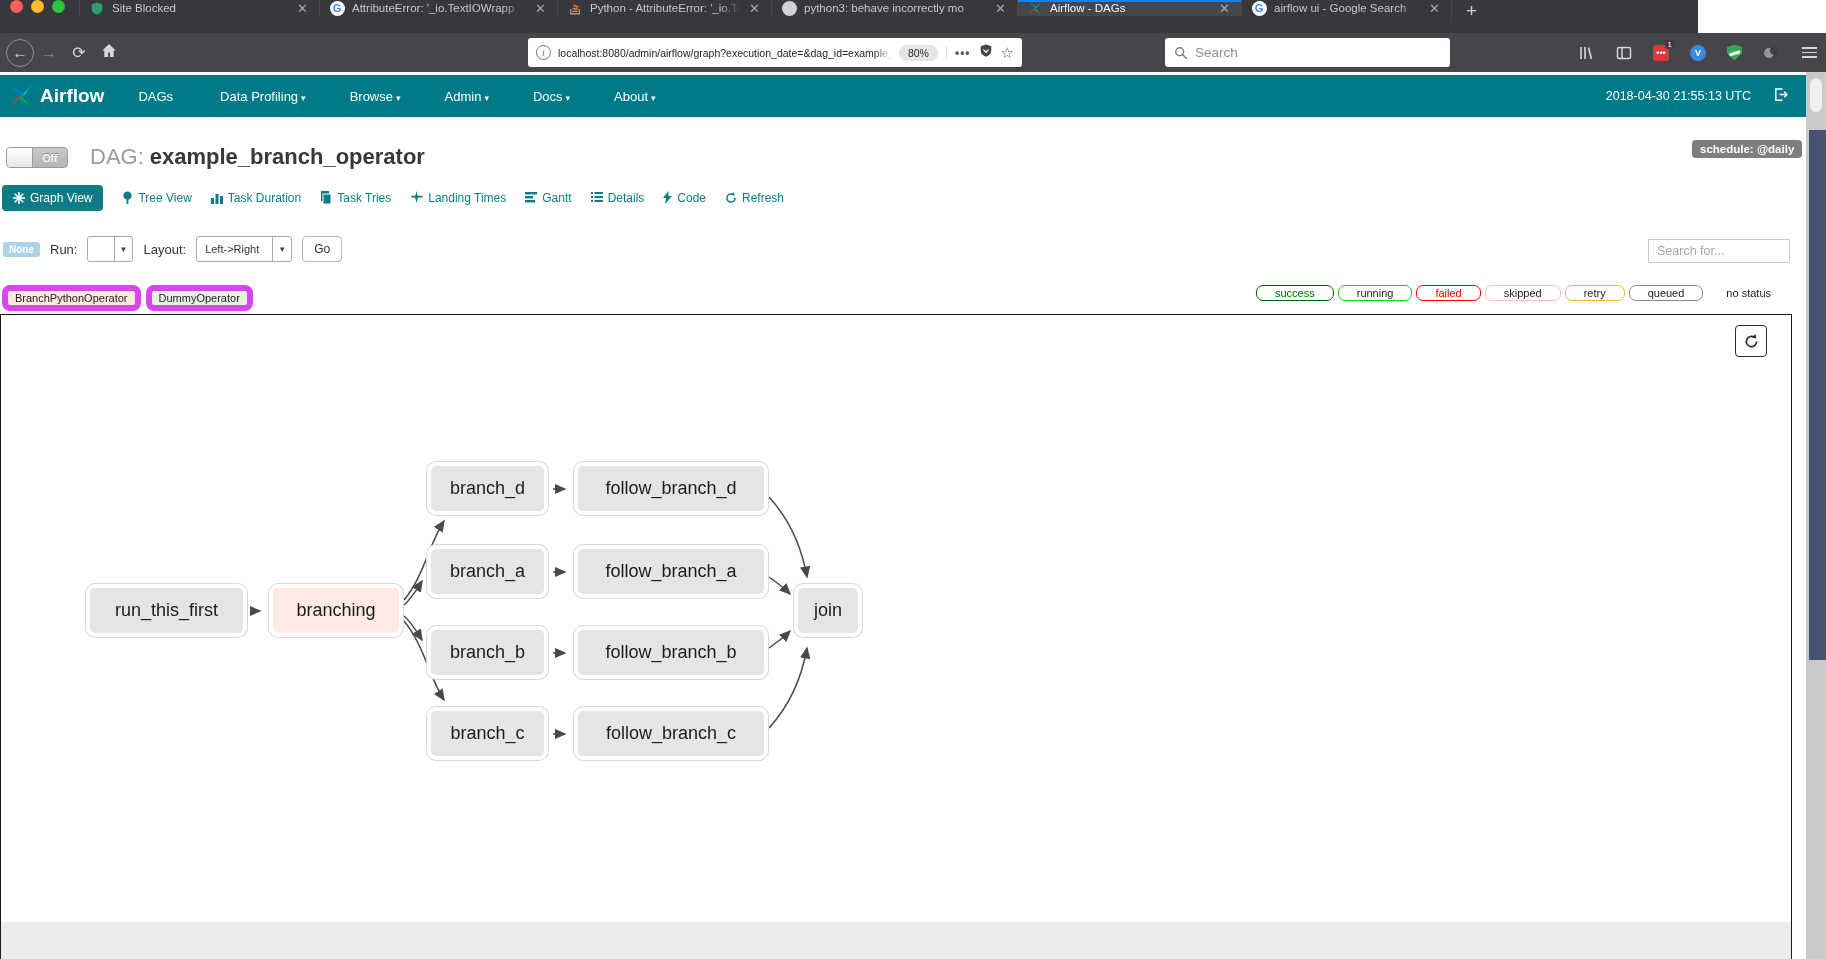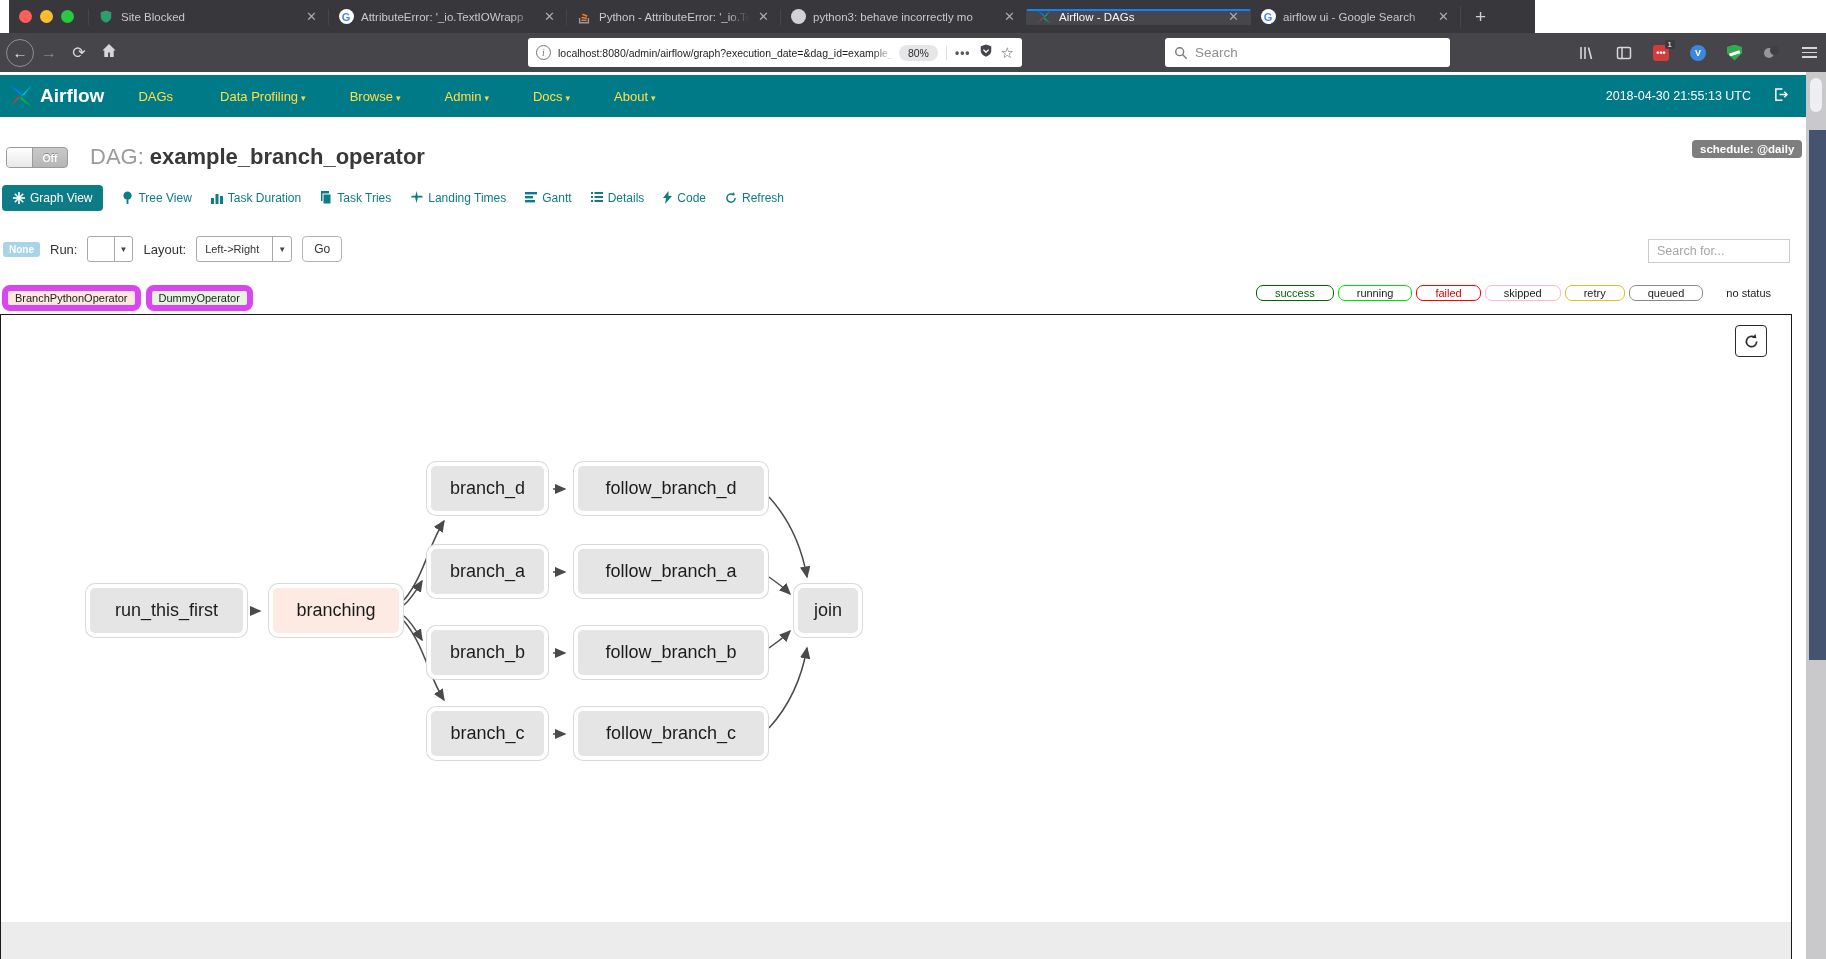--- a/index.html
+++ b/index.html
@@ -1,20 +1,20 @@
 <!DOCTYPE html>
 <html><head>
 <meta charset="utf-8">
 <style>
   * { margin:0; padding:0; box-sizing:border-box; }
   html,body { width:1826px; height:959px; overflow:hidden; background:#fff;
               font-family:"Liberation Sans", sans-serif; }
 
   
-  #tabbar { position:absolute; left:9px; top:0; width:1526px; height:33px; background:#38383c; display:flex; align-items:center; }
+  #tabbar { position:absolute; left:0; top:0; width:1698px; height:33px; background:#38383c; display:flex; align-items:flex-start; }
   #lights { display:flex; align-items:center; gap:8px; padding:0 14px 0 10px; }
   .light { width:13px; height:13px; border-radius:50%; }
   .light.r{background:#ff5f57}.light.y{background:#febc2e}.light.g{background:#28c840}
   .tab { display:flex; align-items:center; gap:7px; padding:0 9px; border-left:1px solid #47474b; color:#c9c9cc; font-size:11.5px; position:relative; }
   .tab .t-title { flex:1; white-space:nowrap; overflow:hidden; -webkit-mask-image:linear-gradient(90deg,#000 86%,transparent); mask-image:linear-gradient(90deg,#000 86%,transparent); }
   .tab .t-close { font-size:13px; color:#ababae; padding:0 2px; }
   .tab.active { background:#46464b; color:#f9f9fa; }
   .tab.active::before { content:""; position:absolute; left:0; top:0; right:0; height:2px; background:#0a84ff; }
   .favicon { width:16px; height:16px; flex:0 0 16px; display:flex; align-items:center; justify-content:center; }
   .gicon { width:15px; height:15px; border-radius:50%; background:#fff; color:#4285f4; font-weight:bold; font-size:11px; display:flex; align-items:center; justify-content:center; }
@@ -43,21 +43,21 @@
   #gshield2 { width:15px; height:16px; background:#35a952; clip-path:polygon(50% 0,100% 15%,100% 55%,50% 100%,0 55%,0 15%); position:relative;}
   #gshield2::after{content:"";position:absolute;left:2px;top:7px;width:11px;height:2.5px;background:#fff;transform:rotate(-18deg);}
   #cookies { position:relative; width:17px; height:17px;}
   #cookies i { position:absolute; border-radius:50%; }
   #burger { display:flex; flex-direction:column; gap:3px; }
   #burger i { width:15px; height:1.8px; background:#d7d7db; }
 
   
   #af-nav { position:absolute; left:0; top:75px; width:1826px; height:42px; background:#007a87; display:flex; align-items:center; color:#fff; }
   #brand { display:flex; align-items:center; gap:6px; padding:0 12px 0 8px; font-size:19px; font-weight:bold; }
-  .af-menu-item { font-size:13px; padding:0 22px; color:#fde047;text-align:right; }
+  .af-menu-item { font-size:13px; padding:0 22px; color:#ffffff;text-align:right; }
   .af-menu-item .caret { font-size:9px; margin-left:3px; opacity:.95; }
   #af-right { margin-left:auto; display:flex; align-items:center; gap:22px; padding-right:38px; font-size:12.5px; }
 
   
   #toggle { position:absolute; left:6px; top:147px; width:62px; height:21px; border:1px solid #9a9a9a; border-radius:4px; background:linear-gradient(#c9c9c9,#b5b5b5); display:flex; }
   #toggle .knob { width:26px; height:100%; background:linear-gradient(#fff,#e8e8e8); border-right:1px solid #9a9a9a; border-radius:3px 0 0 3px; }
   #toggle .lab { flex:1; color:#fff; font-size:10.5px; font-weight:bold; display:flex; align-items:center; justify-content:center; text-shadow:0 -1px 0 #888;text-align:right;}
   #dag-title { position:absolute; left:90px; top:144px; font-size:22px; }
   #dag-title .pre { color:#9b9b9b; }
   #dag-title .id { color:#383838; font-weight:bold; margin-left:6px;}

